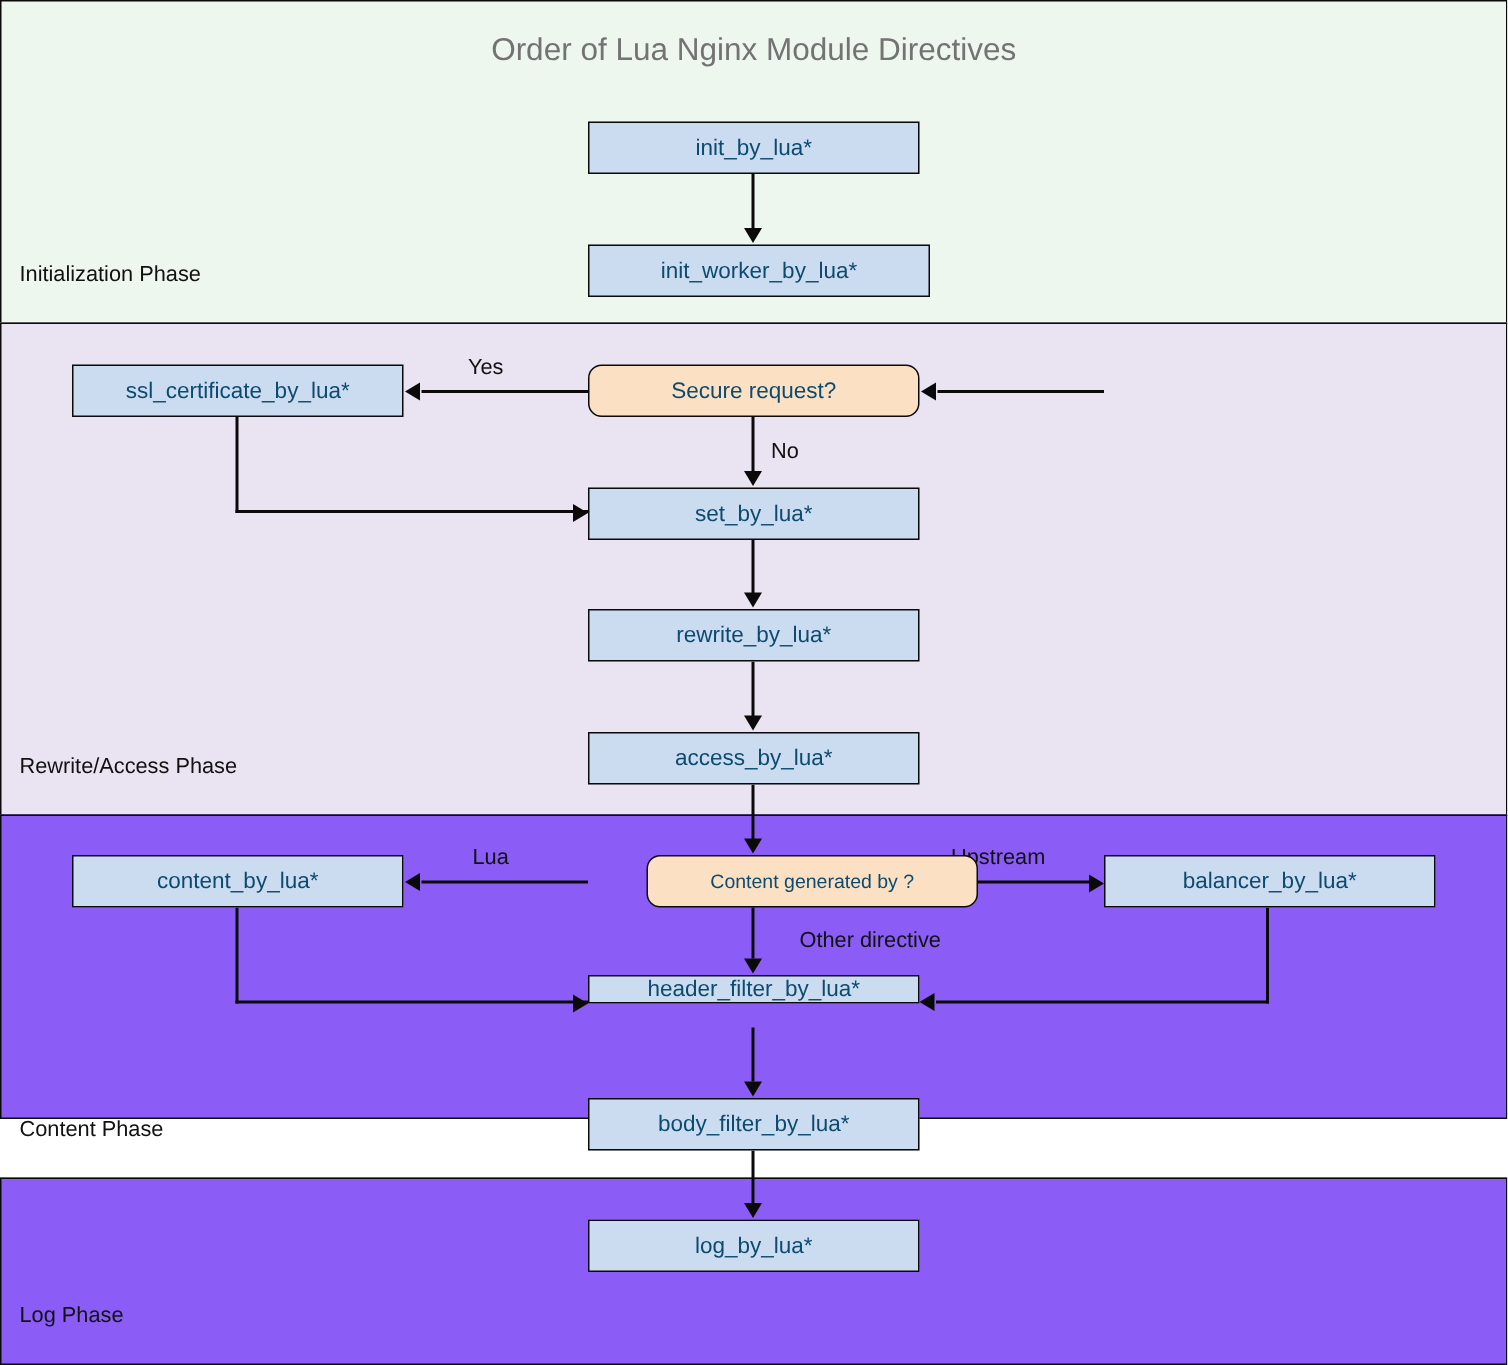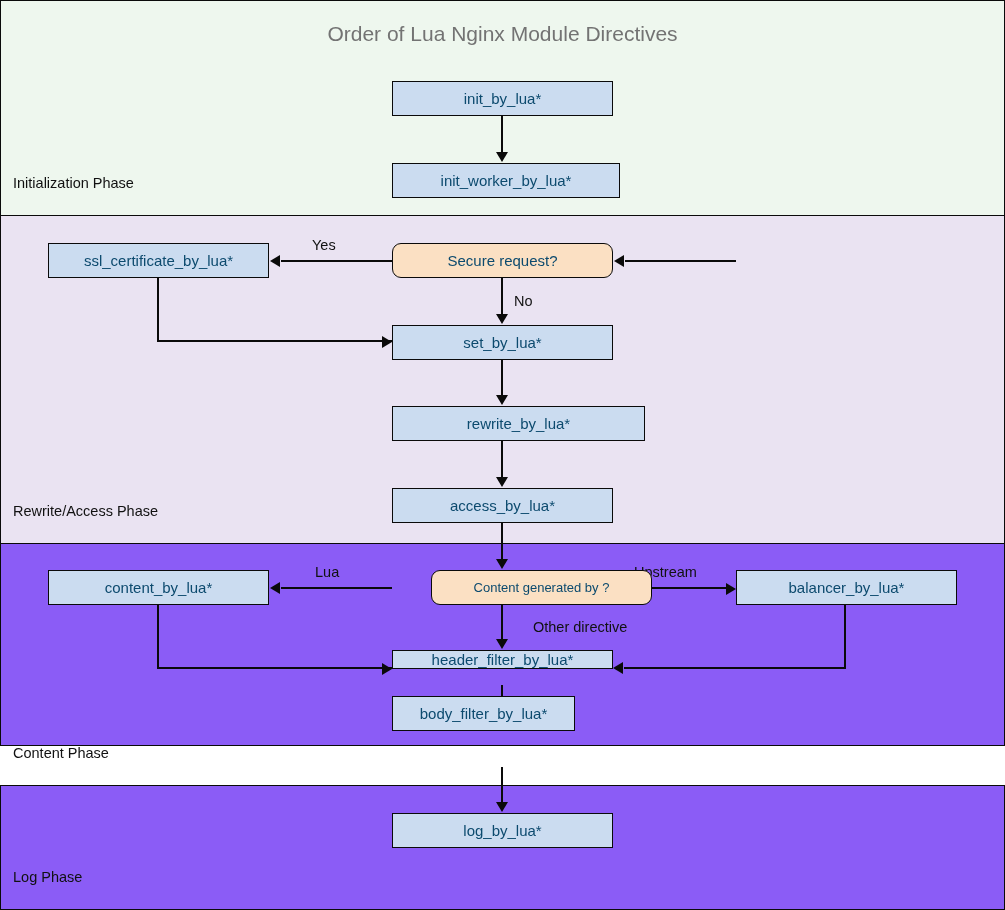--- a/index.html
+++ b/index.html
@@ -104,22 +104,22 @@
   <span class="elabel" style="left: 514px; top: 293px;">No</span>
   <span class="elabel" style="left: 315px; top: 564px;">Lua</span>
   <span class="elabel" style="left: 634px; top: 564px;">Upstream</span>
   <span class="elabel" style="left: 533px; top: 619px;">Other directive</span>
 
   <div class="node blue" style="left: 392px; top: 81px; width: 221px; height: 35px;">init_by_lua*</div>
   <div class="node blue" style="left: 392px; top: 163px; width: 228px; height: 35px;">init_worker_by_lua*</div>
   <div class="node orange" style="left: 392px; top: 243px; width: 221px; height: 35px;">Secure request?</div>
   <div class="node blue" style="left: 48px; top: 243px; width: 221px; height: 35px;">ssl_certificate_by_lua*</div>
   <div class="node blue" style="left: 392px; top: 325px; width: 221px; height: 35px;">set_by_lua*</div>
-  <div class="node blue" style="left: 392px; top: 406px; width: 253px; height: 35px;">rewrite_by_lua*</div>
+  <div class="node blue" style="left: 392px; top: 406px; width: 221px; height: 35px;">rewrite_by_lua*</div>
   <div class="node blue" style="left: 392px; top: 488px; width: 221px; height: 35px;">access_by_lua*</div>
   <div class="node orange small" style="left: 392px; top: 570px; width: 221px; height: 35px;">Content generated by ?</div>
   <div class="node blue" style="left: 48px; top: 570px; width: 221px; height: 35px;">content_by_lua*</div>
   <div class="node blue" style="left: 736px; top: 570px; width: 221px; height: 35px;">balancer_by_lua*</div>
   <div class="node blue" style="left: 392px; top: 650px; width: 221px; height: 19px;">header_filter_by_lua*</div>
-  <div class="node blue" style="left: 392px; top: 696px; width: 183px; height: 35px;">body_filter_by_lua*</div>
+  <div class="node blue" style="left: 392px; top: 732px; width: 221px; height: 35px;">body_filter_by_lua*</div>
   <div class="node blue" style="left: 392px; top: 813px; width: 221px; height: 35px;">log_by_lua*</div>
 
 </div>
 
 </body></html>

